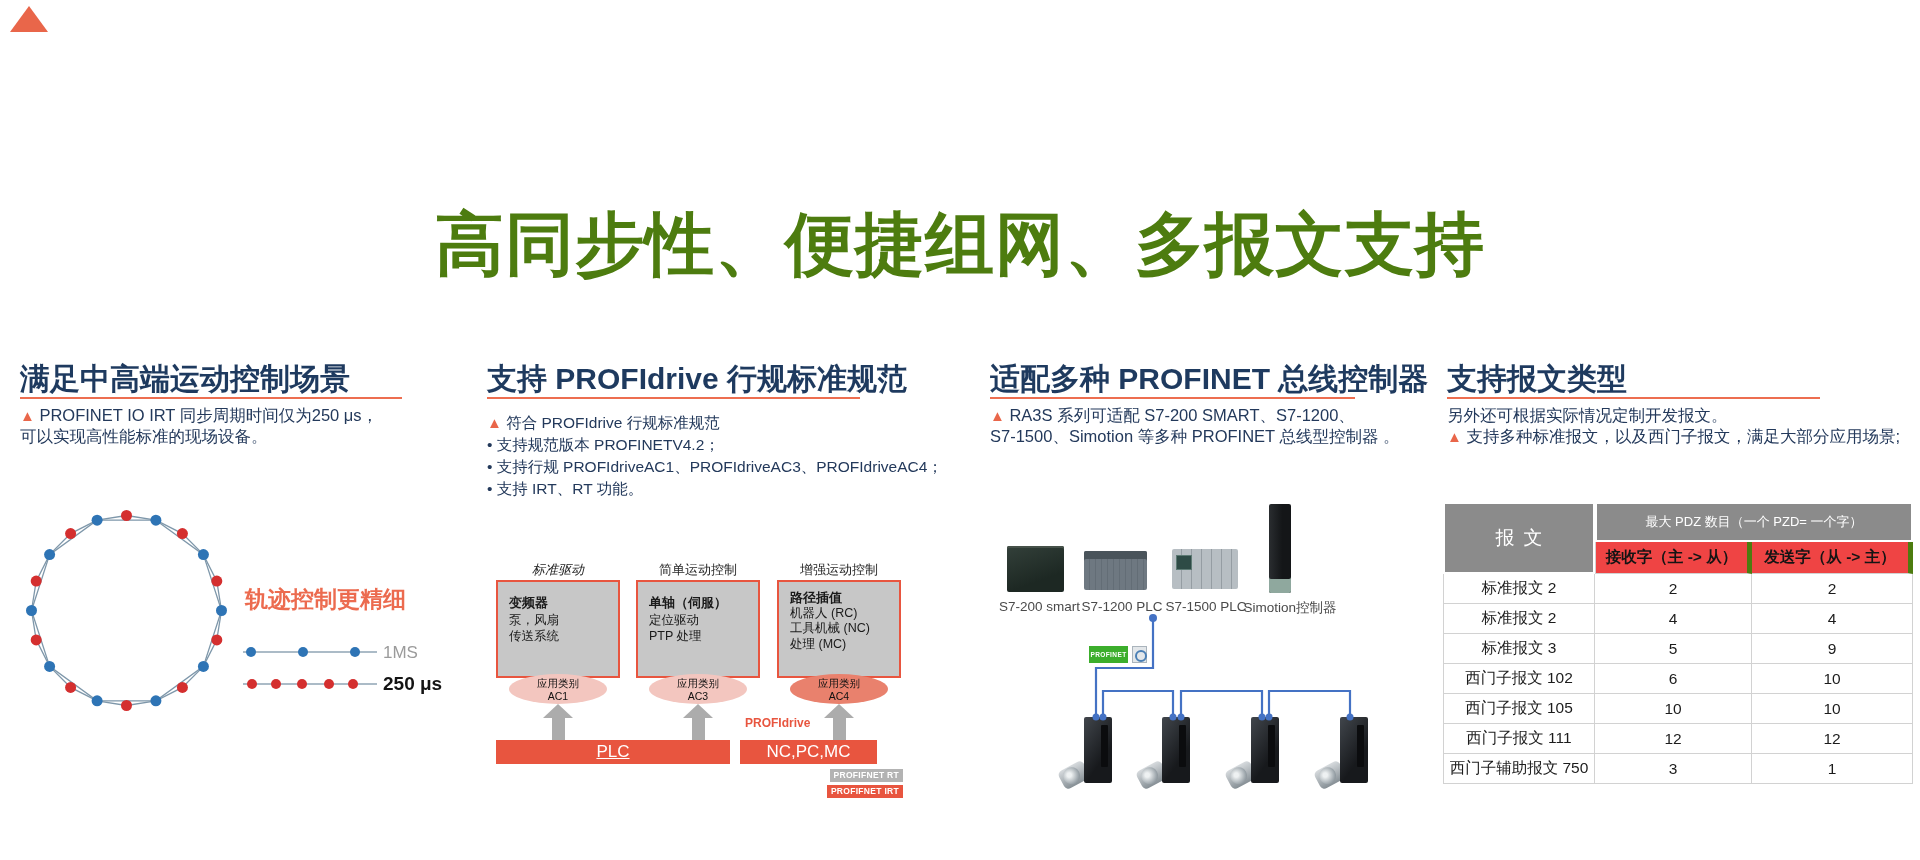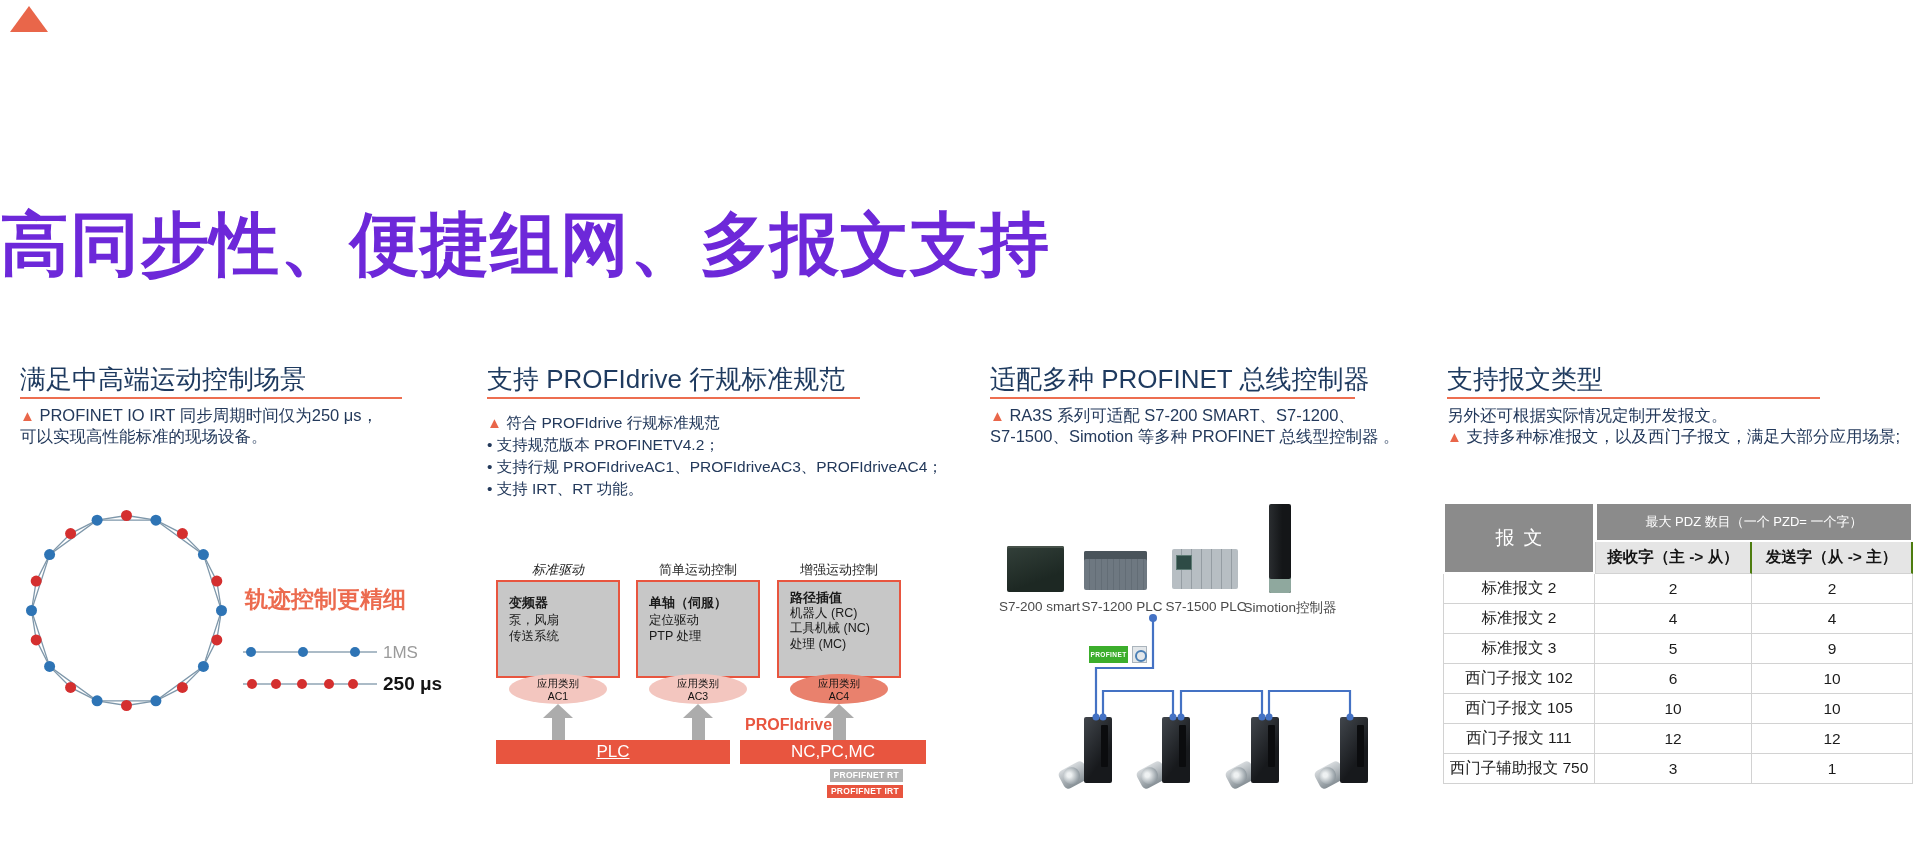--- a/index.html
+++ b/index.html
@@ -8,26 +8,26 @@
     font-family:"Liberation Sans","DejaVu Sans",sans-serif;
   }
   .abs{position:absolute;}
 
   
   .corner-tri{position:absolute;left:10px;top:6px;width:0;height:0;
     border-left:19px solid transparent;border-right:19px solid transparent;
     border-bottom:26px solid #E9664A;}
 
   
-  .main-title{position:absolute;left:0;top:209px;width:1920px;
-    font-size:69px;font-weight:bold;color:#6d28d9;line-height:1.05;letter-spacing:1px;}
+  .main-title{position:absolute;left:0;top:209px;width:1920px;text-align:center;
+    font-size:69px;font-weight:bold;color:#4d7c0f;line-height:1.05;letter-spacing:1px;}
 
   
   .col{position:absolute;top:366px;}
-  .col-header{font-size:26px;font-weight:normal;color:#1E3A5F;line-height:26px;white-space:nowrap;}
+  .col-header{font-size:30px;font-weight:bold;color:#1E3A5F;line-height:26px;white-space:nowrap;}
   .col-underline{height:2px;background:#ED6E50;margin-top:5px;}
   .col-body{margin-top:6px;font-size:16.5px;line-height:21px;color:#23395B;white-space:nowrap;}
   .tri-marker{color:#E9664A;font-size:15px;}
   .bullets{margin-top:13px;font-size:15.5px;line-height:22px;color:#23395B;white-space:nowrap;}
 
   
   .caption-orange{position:absolute;left:245px;top:584px;font-size:23px;font-weight:bold;color:#EC6B4F;white-space:nowrap;}
   .legend-label-1{position:absolute;left:383px;top:643px;font-size:17px;color:#9B9B9B;white-space:nowrap;}
   .legend-label-2{position:absolute;left:383px;top:673px;font-size:19px;font-weight:bold;color:#141414;white-space:nowrap;}
 
@@ -37,21 +37,21 @@
     background:#C7C7C7;border:2px solid #E8553F;padding:13px 0 0 11px;
     font-size:12.5px;line-height:16.5px;color:#1A1A1A;}
   .drv-box .b1{font-weight:bold;font-size:13px;}
   .drv-ellipse{position:absolute;top:674px;width:98px;height:30px;border-radius:50%;
     text-align:center;font-size:10.5px;line-height:12.5px;color:#111;padding-top:3px;box-sizing:border-box;}
   .ellipse-light{background:#F3C6BF;}
   .ellipse-dark{background:#E9816D;}
   .arrow-head{position:absolute;top:704px;width:0;height:0;
     border-left:15px solid transparent;border-right:15px solid transparent;border-bottom:14px solid #ACACAC;}
   .arrow-stem{position:absolute;top:718px;width:13px;height:22px;background:#ACACAC;}
-  .profidrive-label{position:absolute;left:745px;top:716px;font-size:16px;font-weight:bold;color:#E8553F;white-space:nowrap;}
+  .profidrive-label{position:absolute;left:745px;top:716px;font-size:12px;font-weight:bold;color:#E8553F;white-space:nowrap;}
   .red-bar{position:absolute;top:740px;height:24px;background:#E8553F;color:#fff;
     font-size:17px;display:flex;align-items:center;justify-content:center;}
   .pn-tag{position:absolute;color:#fff;font-size:8.5px;font-weight:bold;line-height:1;
     padding:2px 4px;letter-spacing:0.3px;white-space:nowrap;}
   .pn-tag.gray{background:#B3B3B3;}
   .pn-tag.orange{background:#E8553F;}
 
   
   .dev-label{position:absolute;top:599px;font-size:13.5px;color:#4A4A4A;text-align:center;white-space:nowrap;}
   .dev1{position:absolute;left:1007px;top:546px;width:57px;height:46px;border-radius:2px;
@@ -77,22 +77,22 @@
   .pn-cert{position:absolute;left:1132px;top:646px;width:15px;height:17px;background:#E3E7EA;border:1px solid #aab4bc;box-sizing:border-box;}
   .pn-cert::before{content:"";position:absolute;left:2px;top:3px;width:8px;height:8px;border-radius:50%;border:2px solid #4a7fb5;}
 
   
   .msg-table{position:absolute;left:1443px;top:502px;display:grid;
     grid-template-columns:152px 157px 161px;grid-template-rows:40px 32px repeat(7,30px);}
   .msg-table>div{display:flex;align-items:center;justify-content:center;box-sizing:border-box;}
   .th{background:#8B8B8B;color:#fff;border:2px solid #ffffff;}
   .cellA{grid-row:1/3;grid-column:1;font-size:19px;letter-spacing:9px;text-indent:9px;}
   .cellB1{grid-column:2/4;grid-row:1;font-size:13px;}
-  .sub{background:#e5e5e5;font-weight:bold;font-size:15.5px;color:#141414;
-    border-right:2px solid #4d7c0f;border-bottom:1px solid #D2D2D2;}
+  .sub{background:#ef4444;font-weight:bold;font-size:15.5px;color:#141414;
+    border-right:5px solid #4d7c0f;border-bottom:1px solid #D2D2D2;}
   .tc{font-size:15.5px;color:#1C1C1C;border-right:1px solid #D2D2D2;border-bottom:1px solid #D2D2D2;background:#fff;}
   .bl{border-left:1px solid #D2D2D2;}
 </style>
 </head>
 <body>
 
 <div class="corner-tri"></div>
 
 <div class="main-title">高同步性、便捷组网、多报文支持</div>
 
@@ -202,21 +202,21 @@
 <div class="arrow-head" style="left:543px;"></div>
 <div class="arrow-stem" style="left:551.5px;"></div>
 <div class="arrow-head" style="left:683px;"></div>
 <div class="arrow-stem" style="left:691.5px;"></div>
 <div class="arrow-head" style="left:824px;"></div>
 <div class="arrow-stem" style="left:832.5px;"></div>
 
 <div class="profidrive-label">PROFIdrive</div>
 
 <div class="red-bar" style="left:496px;width:234px;text-decoration:underline;">PLC</div>
-<div class="red-bar" style="left:740px;width:186px;text-align:right;">NC,PC,MC</div>
+<div class="red-bar" style="left:740px;width:137px;text-align:right;">NC,PC,MC</div>
 
 <div class="pn-tag gray" style="right:1017px;top:769px;">PROFIFNET RT</div>
 <div class="pn-tag orange" style="right:1017px;top:785px;">PROFIFNET IRT</div>
 
 <div class="col" style="left:990px;width:405px;">
   <div class="col-header">适配多种 PROFINET 总线控制器</div>
   <div class="col-underline" style="width:365px;"></div>
   <div class="col-body">
     <div><span class="tri-marker">▲</span>
       <span>RA3S 系列可适配 S7-200 SMART、S7-1200、</span></div>

